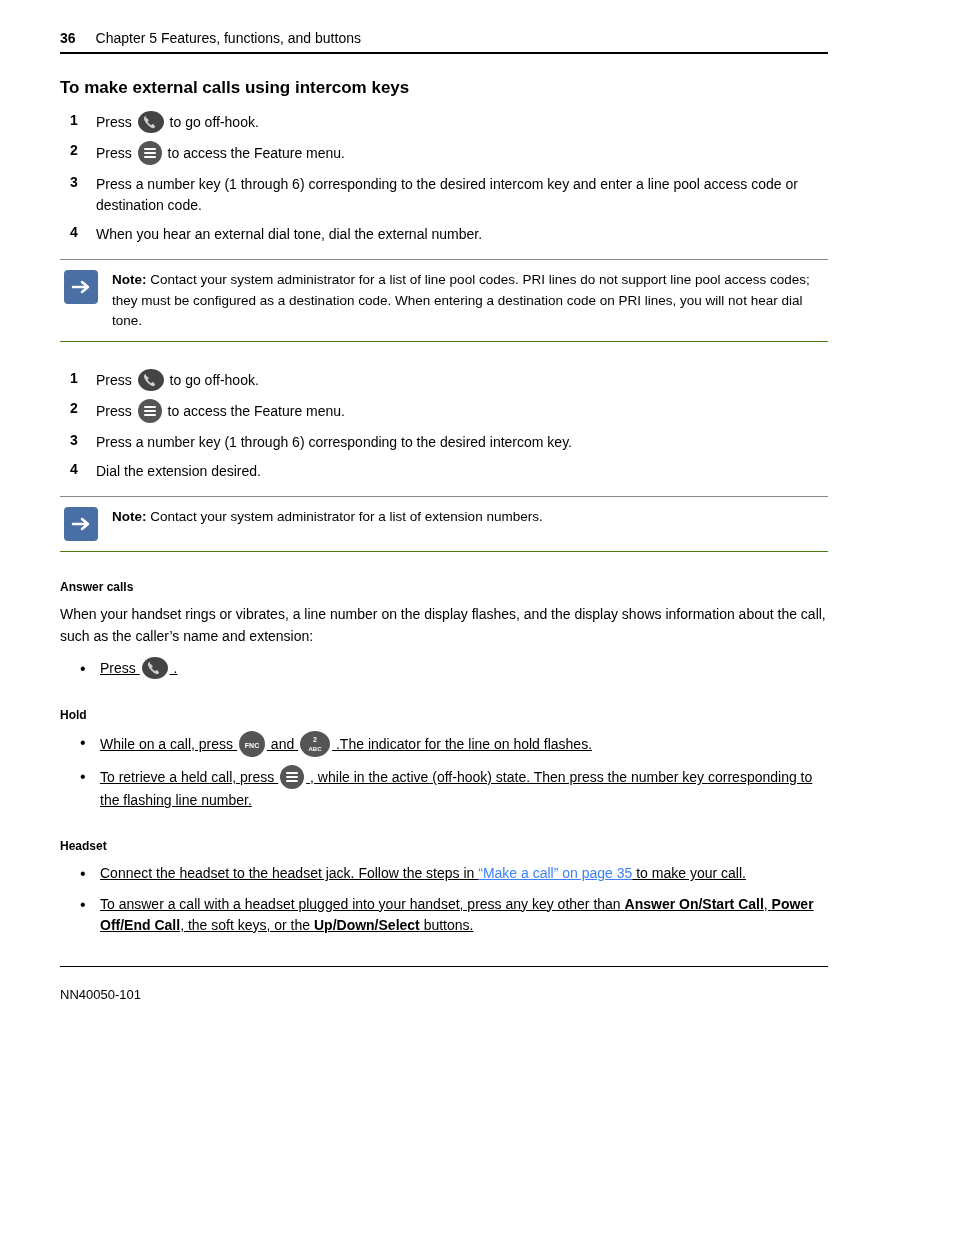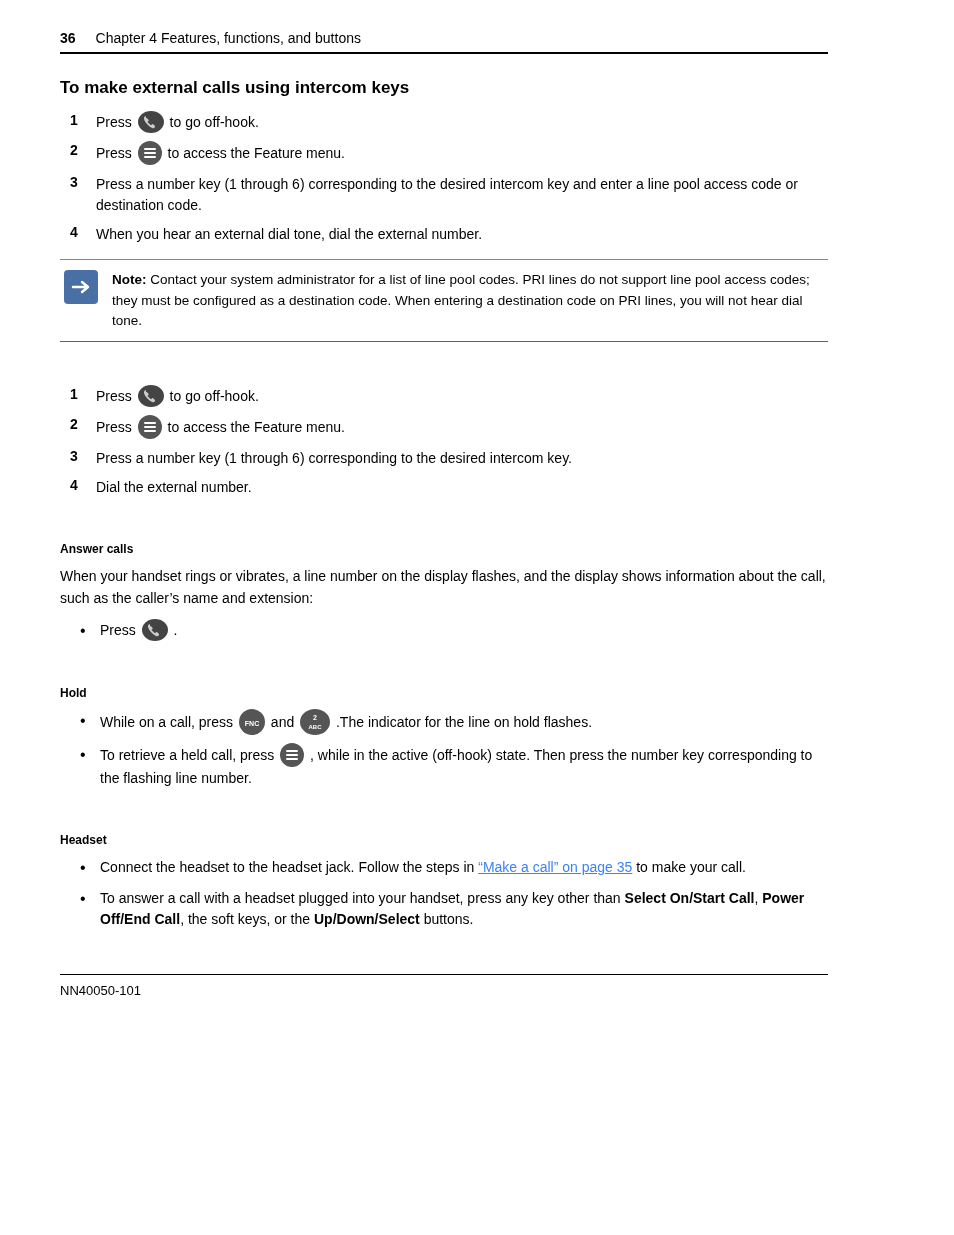--- a/index.html
+++ b/index.html
@@ -29,26 +29,26 @@
       font-weight: bold;
       font-size: 14px;
       margin-right: 20px;
     }
     .header-bar .chapter-title {
       font-size: 14px;
     }
     .footer-bar {
       border-top: 1px solid #000;
       margin-top: 30px;
-      padding-top: 8px;
+      padding-top: 20px;
       font-size: 13px;
     }
 
     .section {
-      margin-bottom: 44px;
+      margin-bottom: 28px;
     }
 
     h2 {
       font-size: 17px;
       font-weight: bold;
       margin-bottom: 14px;
     }
 
     h3 {
       font-size: 12px;
@@ -91,20 +91,21 @@
     .bullet-list li .bullet {
       min-width: 14px;
       margin-right: 6px;
       flex-shrink: 0;
       font-size: 16px;
       line-height: 1.4;
     }
     .bullet-list li .content {
       flex: 1;
       line-height: 1.5;
+      text-decoration: underline;
     }
 
     .note-box {
       border-top: 1px solid #888;
       border-bottom: 1px solid #4d7c0f;
       display: flex;
       align-items: flex-start;
       padding: 10px 0;
       margin: 14px 0;
     }
@@ -201,21 +202,21 @@
       margin-bottom: 10px;
     }
   </style>
 </head>
 <body>
 
 <div class="page">
 
   <div class="header-bar">
     <span class="page-num">36</span>
-    <span class="chapter-title">Chapter 4  Features, functions, and buttons</span>
+    <span class="chapter-title">Chapter 5  Features, functions, and buttons</span>
   </div>
 
   <div class="section">
     <h2>To make external calls using intercom keys</h2>
     <ol class="ordered-list">
       <li>
         <span class="num">1</span>
         <span class="content">
           Press
           <span class="btn-icon-phone">
@@ -289,24 +290,34 @@
           </span>
           to access the Feature menu.
         </span>
       </li>
       <li>
         <span class="num">3</span>
         <span class="content">Press a number key (1 through 6) corresponding to the desired intercom key.</span>
       </li>
       <li>
         <span class="num">4</span>
-        <span class="content">Dial the external number.</span>
+        <span class="content">Dial the extension desired.</span>
       </li>
     </ol>
 
+    <div class="note-box">
+      <div class="note-icon">
+        <svg width="20" height="14" viewBox="0 0 20 14" fill="none">
+          <path d="M2 7 H16 M11 2 L17 7 L11 12" stroke="white" stroke-width="2.5" stroke-linecap="round" stroke-linejoin="round"></path>
+        </svg>
+      </div>
+      <div class="note-text">
+        <strong>Note:</strong> Contact your system administrator for a list of extension numbers.
+      </div>
+    </div>
   </div>
 
   <div class="section">
     <h3>Answer calls</h3>
     <p>When your handset rings or vibrates, a line number on the display flashes, and the display shows information about the call, such as the caller’s name and extension:</p>
     <ul class="bullet-list">
       <li>
         <span class="bullet">•</span>
         <span class="content">
           Press
@@ -369,21 +380,21 @@
         <span class="bullet">•</span>
         <span class="content">
           Connect the headset to the headset jack. Follow the steps in
           <a class="link-text">“Make a call” on page 35</a>
           to make your call.
         </span>
       </li>
       <li>
         <span class="bullet">•</span>
         <span class="content">
-          To answer a call with a headset plugged into your handset, press any key other than <strong>Select On/Start Call</strong>, <strong>Power Off/End Call</strong>, the soft keys, or the <strong>Up/Down/Select</strong> buttons.
+          To answer a call with a headset plugged into your handset, press any key other than <strong>Answer On/Start Call</strong>, <strong>Power Off/End Call</strong>, the soft keys, or the <strong>Up/Down/Select</strong> buttons.
         </span>
       </li>
     </ul>
   </div>
 
   <div class="footer-bar">
     <span>NN40050-101</span>
   </div>
 
 </div>

